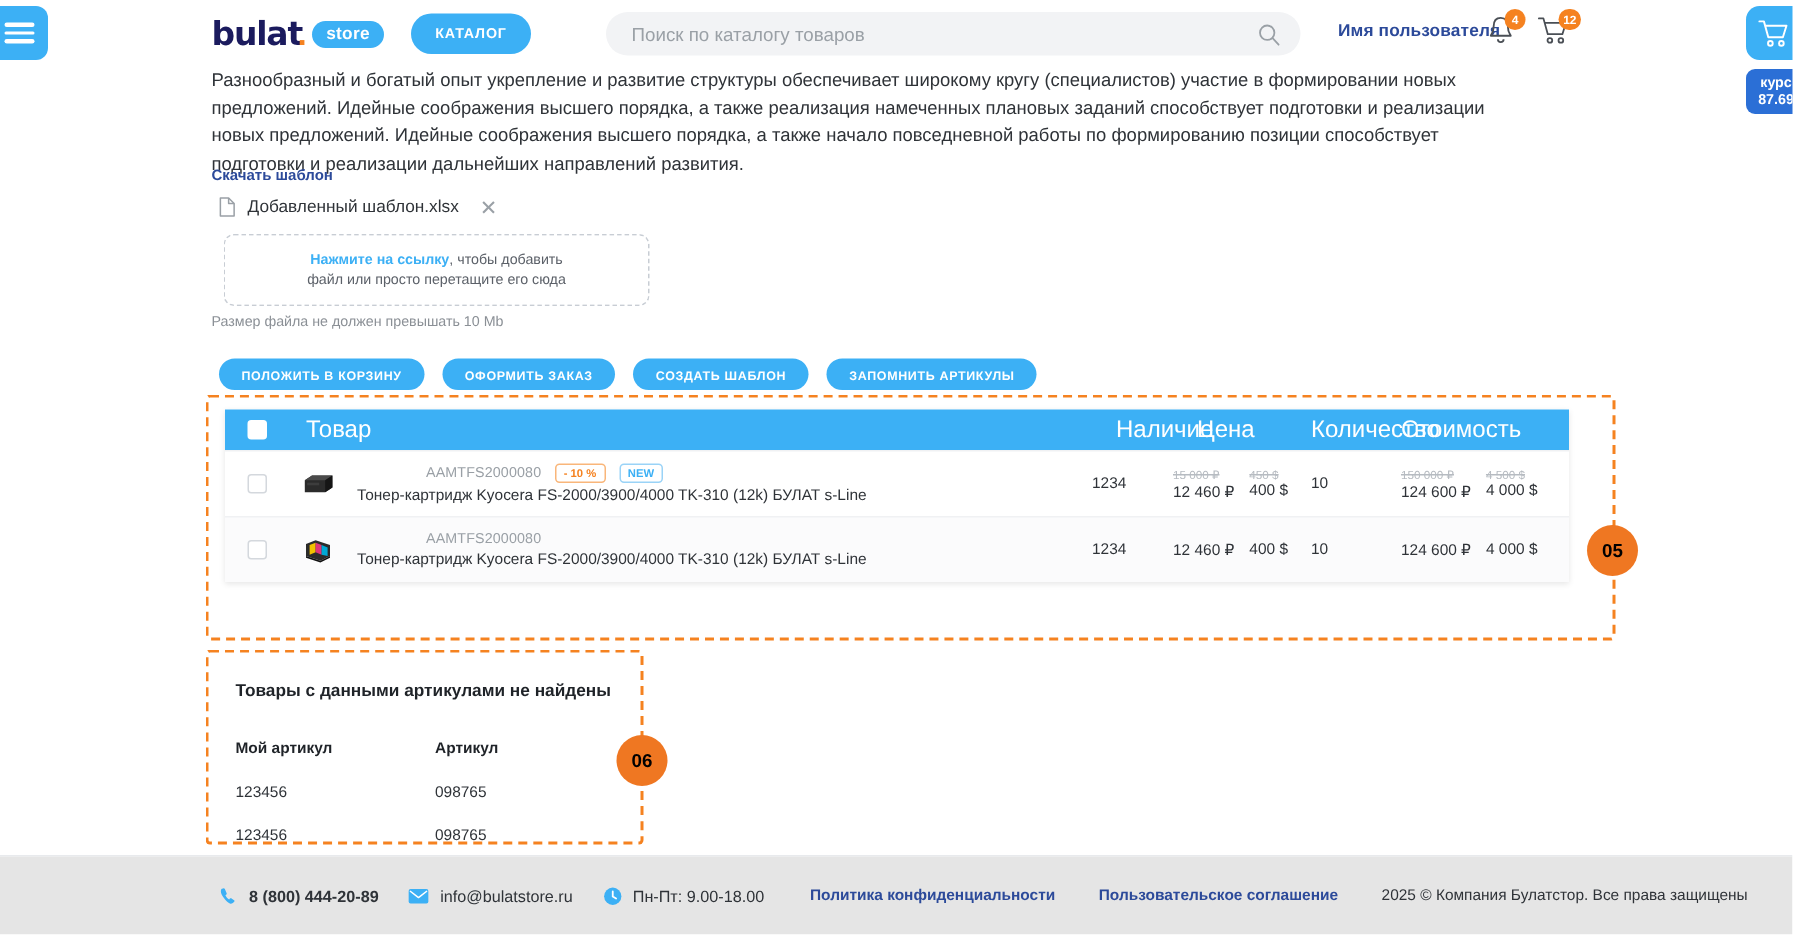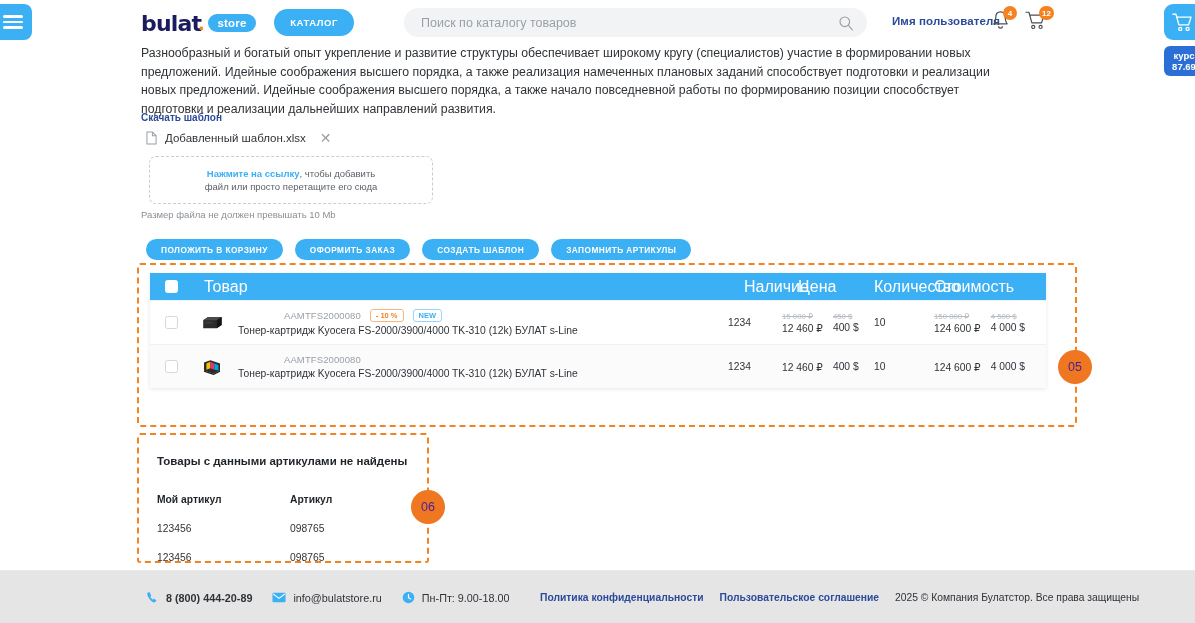--- a/index.html
+++ b/index.html
@@ -120,21 +120,21 @@
     font-family:"Liberation Sans",sans-serif;
   }
 
   
   .callout-table {
     position:absolute; left:137px; top:219px; width:940px; height:164px;
     border:2.5px dashed #f58220; border-radius:3px;
   }
   .badge-round {
     position:absolute; width:34px; height:34px; border-radius:50%;
-    background:#ef7722; color:#4c1d95; font-size:12.5px; font-weight:normal;
+    background:#ef7722; color:#000000; font-size:12.5px; font-weight:bold;
     display:flex; align-items:center; justify-content:center;
   }
   .badge-05 { left:1058px; top:306px; }
 
   .table {
     position:absolute; left:150px; top:229px; width:896px;
     background:#fff; box-shadow:0 1px 4px rgba(0,0,0,.10);
   }
   .thead {
     display:flex; align-items:center; height:27px; background:#3cb0f5;
@@ -195,21 +195,21 @@
   .nf-c2 { width:110px; }
 
   
   .footer-sep {
     position:absolute; left:0; top:570px; width:1195px; height:1px; background:#e8eaed;
   }
   .footer { position:absolute; left:0; top:571px; width:1195px; height:52px; background:#e5e5e5;}
   .f-left { position:absolute; left:146px; top:20px; display:flex; align-items:center; gap:20px;}
   .f-item { display:flex; align-items:center; gap:7px; font-size:10.8px; color:#2f3338; }
   .f-phone { font-weight:bold; }
-  .f-right { position:absolute; left:540px; top:21px; display:flex; align-items:center; gap:16px;}
+  .f-right { position:absolute; left:540px; top:21px; display:flex; align-items:center; gap:29px;}
   .f-link { font-size:10.3px; color:#2c4a9a; font-weight:bold; cursor:pointer; }
   .f-copy { font-size:10.3px; color:#2f3338; }
 </style>
 </head>
 <body>
 
 <div class="page">
 
   <div class="header">
 

